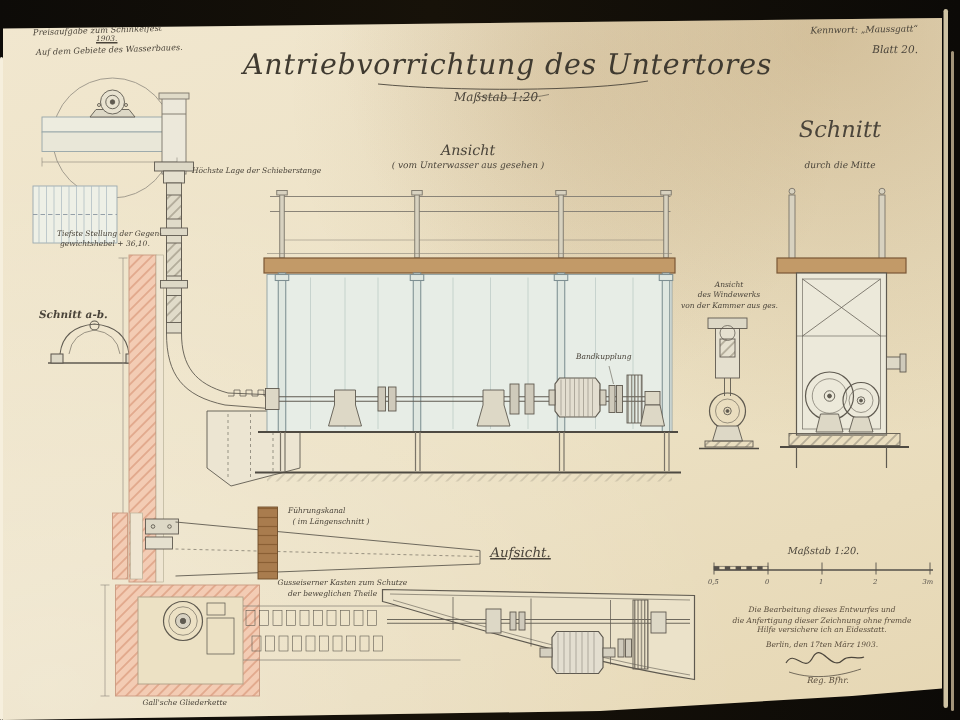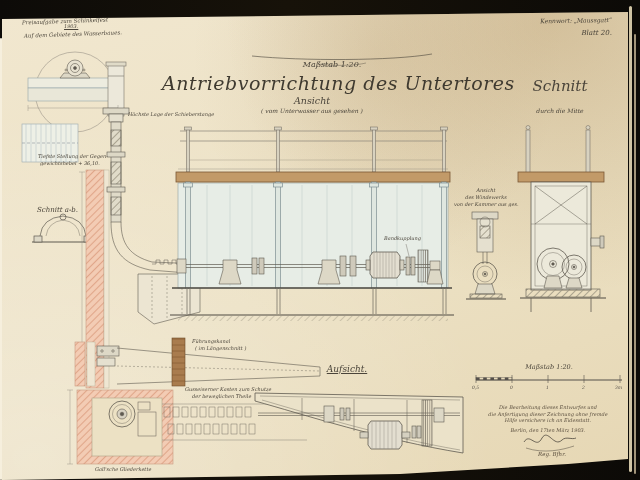--- a/index.html
+++ b/index.html
@@ -361,29 +361,29 @@
       </g>
     </svg>
 
     <div class="lbl" style="left:20px;top:6px;font-size:5.5px;transform:rotate(-2deg);">Preisaufgabe zum Schinkelfest</div>
     <div class="lbl" style="left:62px;top:12px;font-size:5px;text-decoration:underline;">1903.</div>
     <div class="lbl" style="left:22px;top:19px;font-size:5.5px;transform:rotate(-2deg);">Auf dem Gebiete des Wasserbaues.</div>
 
     <div class="lbl" style="left:498px;top:6px;width:112px;text-align:right;font-size:6px;transform:rotate(-1deg);">Kennwort: „Maussgatt“</div>
     <div class="lbl ctr" style="left:540px;top:17px;width:70px;font-size:7px;text-align:right;">Blatt 20.</div>
 
-    <div class="lbl ctr" style="left:160px;top:21px;width:340px;font-size:19px;letter-spacing:0.5px;color:#3f3a30;margin-top:40px;">Antriebvorrichtung des Untertores</div>
+    <div class="lbl ctr" style="left:160px;top:21px;width:340px;font-size:19px;letter-spacing:0.5px;color:#3f3a30;">Antriebvorrichtung des Untertores</div>
     <div class="lbl ctr" style="left:250px;top:48px;width:160px;font-size:8px;">Maßstab 1:20.</div>
 
     <div class="lbl ctr" style="left:250px;top:84px;width:120px;font-size:9.5px;">Ansicht</div>
     <div class="lbl ctr" style="left:230px;top:96px;width:160px;font-size:6px;">( vom Unterwasser aus gesehen )</div>
     <div class="lbl ctr" style="left:518px;top:66px;width:80px;font-size:15px;font-style:italic;">Schnitt</div>
     <div class="lbl ctr" style="left:518px;top:96px;width:80px;font-size:6px;">durch die Mitte</div>
     <div class="lbl ctr" style="left:310px;top:352px;width:70px;font-size:9px;text-decoration:underline;">Aufsicht.</div>
-    <div class="lbl" style="left:35px;top:194px;font-size:7px;">Schnitt a-b.</div>
+    <div class="lbl" style="left:24px;top:194px;font-size:7px;font-weight:bold;">Schnitt a-b.</div>
     <div class="lbl ctr" style="left:452px;top:176px;width:64px;font-size:5px;">Ansicht</div>
     <div class="lbl ctr" style="left:452px;top:183px;width:64px;font-size:5px;">des Windewerks</div>
     <div class="lbl ctr" style="left:452px;top:190px;width:64px;font-size:5px;">von der Kammer aus ges.</div>
 
     <div class="lbl" style="left:36px;top:142px;font-size:5px;">Tiefste Stellung der Gegen-</div>
     <div class="lbl" style="left:38px;top:148.5px;font-size:5px;">gewichtshebel + 36,10.</div>
     <div class="lbl" style="left:126px;top:100px;font-size:5px;">Höchste Lage der Schieberstange</div>
     <div class="lbl" style="left:382px;top:224px;font-size:5px;">Bandkupplung</div>
     <div class="lbl" style="left:190px;top:327px;font-size:5px;">Führungskanal</div>
     <div class="lbl" style="left:193px;top:333.5px;font-size:5px;">( im Längenschnitt )</div>

